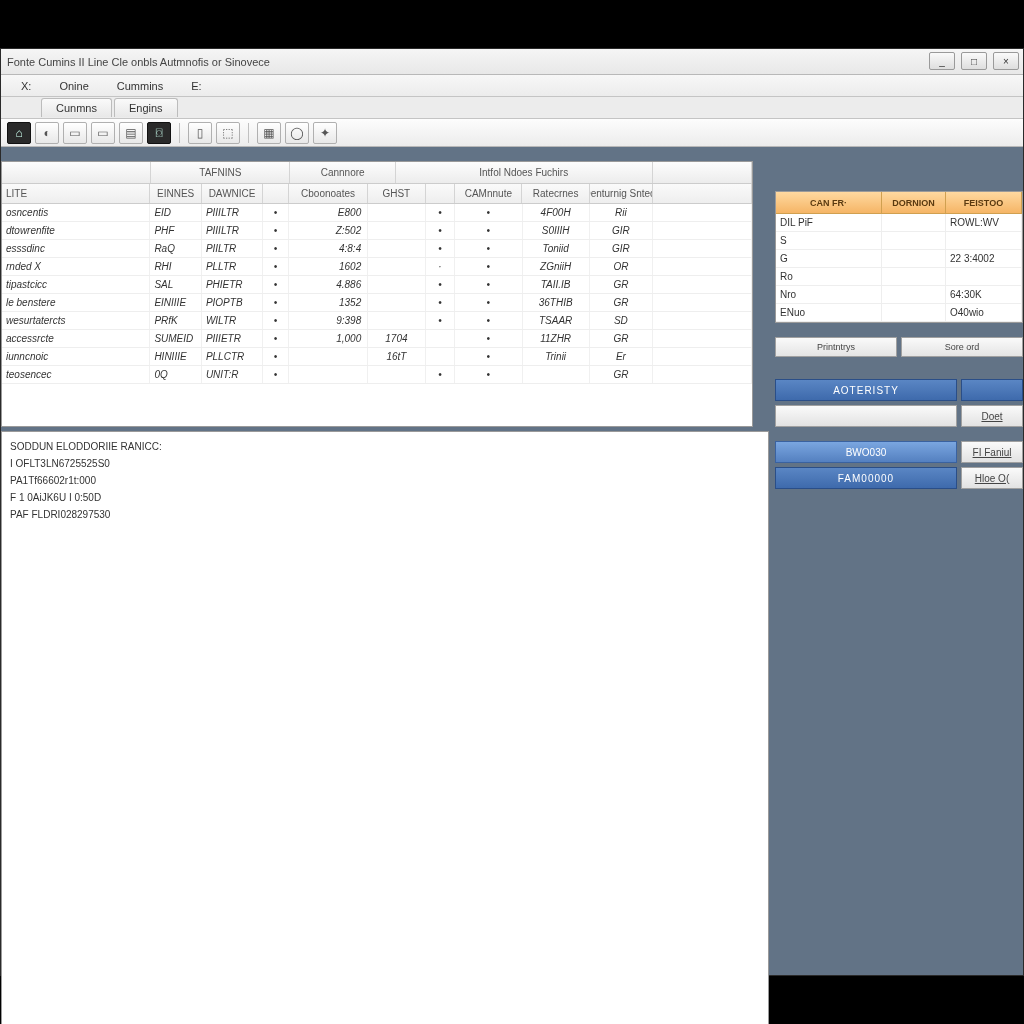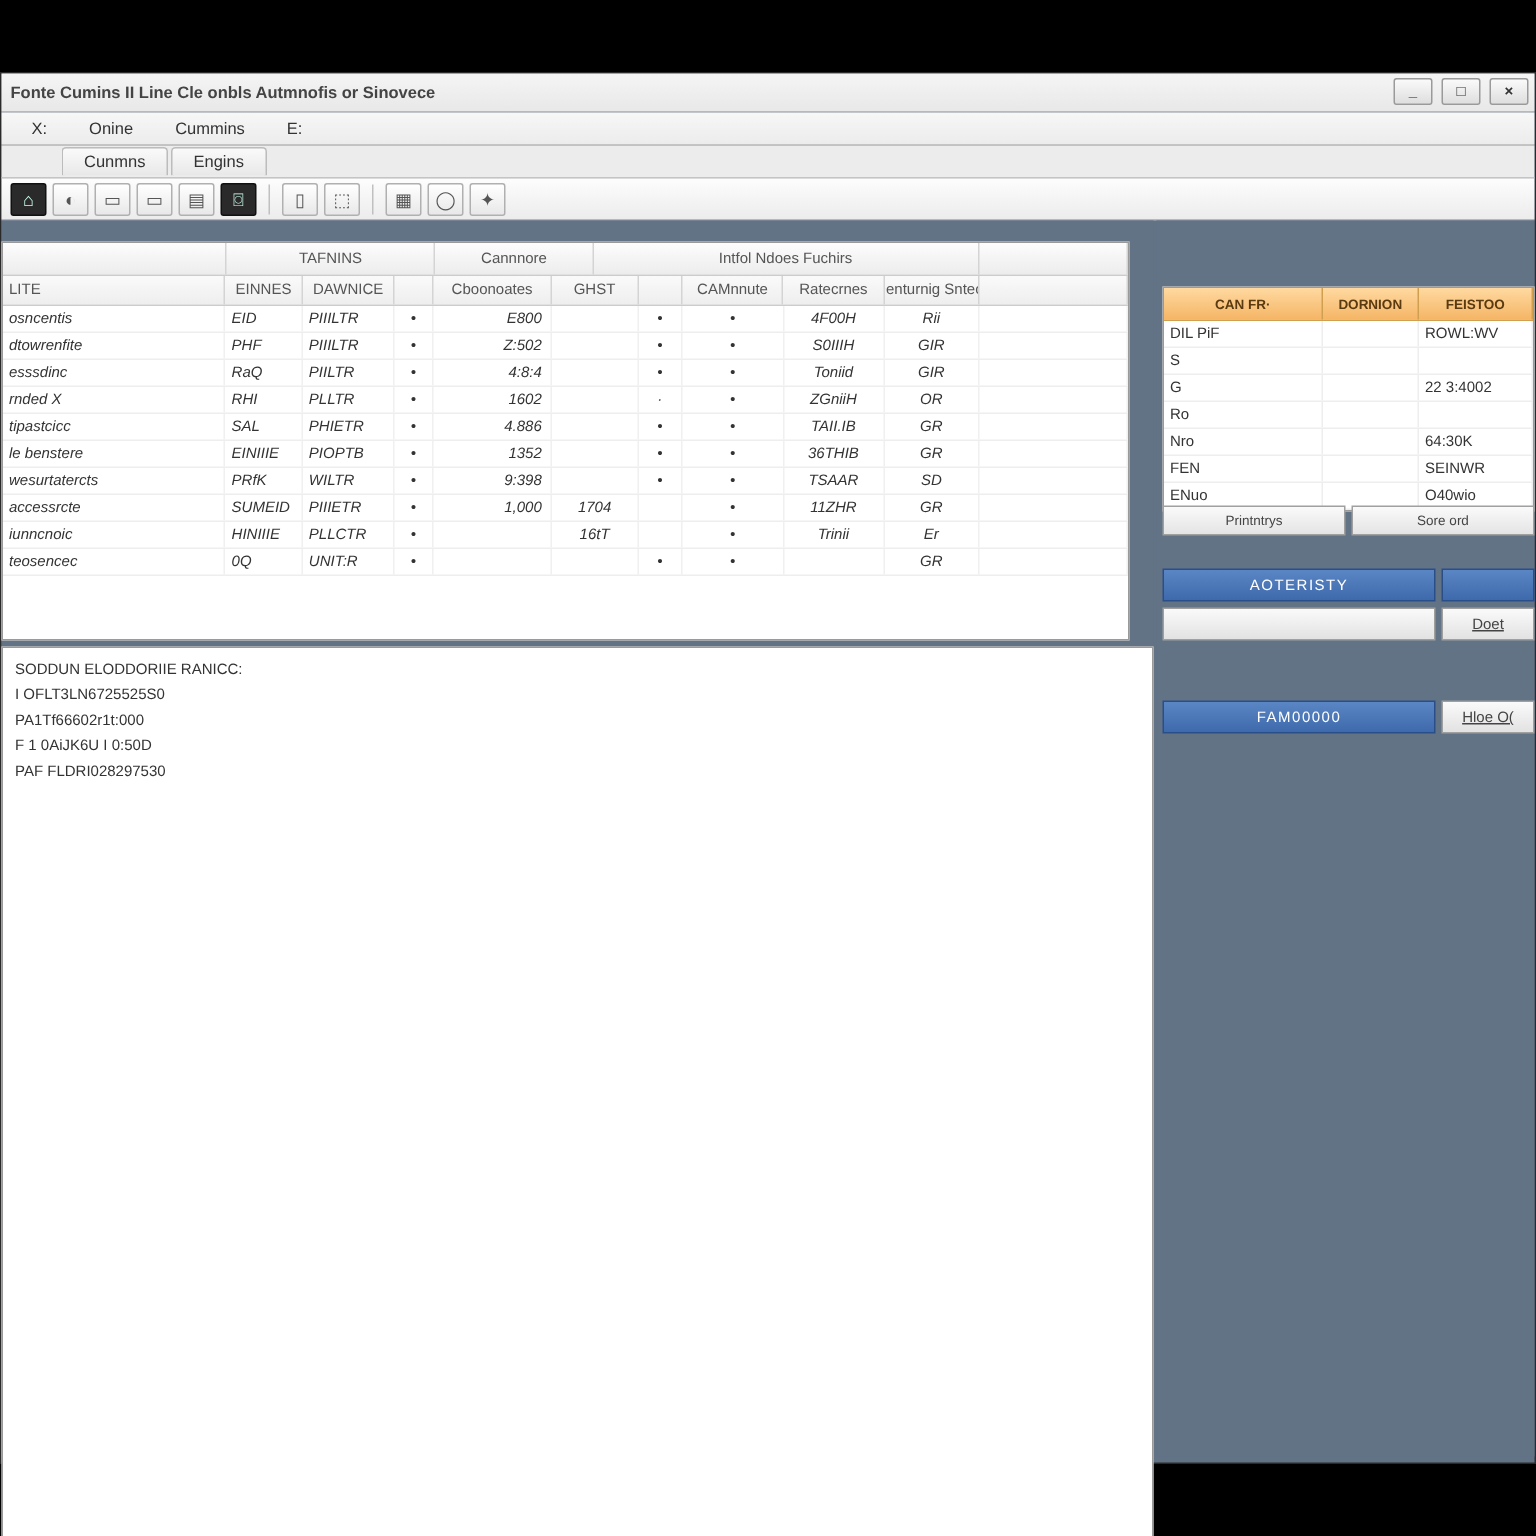--- a/index.html
+++ b/index.html
@@ -1,19 +1,19 @@
 <!DOCTYPE html>
 <html><head>
 <meta charset="utf-8">
 <style>
   * { box-sizing: border-box; margin: 0; padding: 0; }
   html, body { width: 1024px; height: 1024px; overflow: hidden; font-family: Tahoma, Arial, sans-serif; font-size: 11px; background: #000; }
   .desktop { width: 1024px; height: 1024px; position: relative; background: #000; }
   .appframe { position: absolute; left: 0; top: 48px; width: 1024px; height: 928px; background: #627386; border: 1px solid #2a2a2a; }
-  .titlebar { position: absolute; top: 0; left: 0; right: 0; height: 26px; background: linear-gradient(#f5f5f5,#e8e8e8); border-bottom: 1px solid #b8b8b8; display: flex; align-items: center; padding: 0 6px; color: #444; font-weight: bold; }
+  .titlebar { position: absolute; top: 0; left: 0; right: 0; height: 26px; background: linear-gradient(#f5f5f5,#e8e8e8); border-bottom: 1px solid #b8b8b8; display: flex; align-items: center; padding: 0 6px; color: #444; }
   .titlebar .wincontrols { position: absolute; right: 4px; top: 3px; display: flex; gap: 6px; }
   .wincontrols .wbtn { width: 26px; height: 18px; background: linear-gradient(#fafafa,#dedede); border: 1px solid #9a9a9a; border-radius: 2px; display: flex; align-items: center; justify-content: center; font-size: 10px; color: #333; cursor: pointer; }
   .menubar { position: absolute; top: 26px; left: 0; right: 0; height: 22px; background: linear-gradient(#f7f7f7,#ececec); border-bottom: 1px solid #c4c4c4; display: flex; align-items: center; padding-left: 6px; color: #333; }
   .menubar span { padding: 3px 14px; cursor: pointer; }
   .subtabs { position: absolute; top: 48px; left: 0; right: 0; height: 22px; background: #ececec; border-bottom: 1px solid #c4c4c4; display: flex; align-items: center; padding-left: 40px; }
   .subtabs .tab { padding: 3px 14px; border: 1px solid #bcbcbc; border-bottom: none; background: linear-gradient(#fafafa,#e8e8e8); border-radius: 3px 3px 0 0; margin-right: 2px; cursor: pointer; color: #333; }
   .toolbar { position: absolute; top: 70px; left: 0; right: 0; height: 28px; background: linear-gradient(#fdfdfd,#ececec); border-bottom: 1px solid #b8b8b8; display: flex; align-items: center; padding-left: 6px; gap: 4px; }
   .toolbar .tbtn { width: 24px; height: 22px; border: 1px solid #b0b0b0; background: linear-gradient(#fff,#e8e8e8); border-radius: 2px; display: flex; align-items: center; justify-content: center; cursor: pointer; color: #555; font-size: 12px; }
   .toolbar .tsep { width: 1px; height: 20px; background: #c0c0c0; margin: 0 4px; }
   .toolbar .tbtn.dark { background:#2a2a2a; color:#cfe; border-color:#111; }
@@ -279,45 +279,44 @@
               <div class="sc sw0">Ro</div>
               <div class="sc sw1"></div>
               <div class="sc sw2"></div>
             </div>
             <div class="siderow">
               <div class="sc sw0">Nro</div>
               <div class="sc sw1"></div>
               <div class="sc sw2">64:30K</div>
             </div>
             <div class="siderow">
-              <div class="sc sw0">FEN</div>
-              <div class="sc sw1"></div>
-              <div class="sc sw2">SEINWR</div>
-            </div>
-            <div class="siderow">
               <div class="sc sw0">ENuo</div>
               <div class="sc sw1"></div>
               <div class="sc sw2">O40wio</div>
             </div>
           </div>
       </div>
 
       <div class="sidebuttons">
         <div class="sb">Printntrys</div>
         <div class="sb">Sore ord</div>
       </div>
 
       <div class="siderowgroup" style="top:232px">
         <div class="bluebar" style="flex:3">AOTERISTY</div>
         <div class="bluebar" style="flex:1"></div>
       </div>
       <div class="siderowgroup" style="top:258px">
         <div class="graybtn" style="flex:3"></div>
         <div class="graybtn" style="flex:1">Doet</div>
       </div>
+      <div class="siderowgroup" style="top:294px">
+        <div class="bluebar2" style="flex:3">BWO030</div>
+        <div class="graybtn" style="flex:1">FI Faniul</div>
+      </div>
       <div class="siderowgroup" style="top:320px">
         <div class="bluebar" style="flex:3">FAM00000</div>
         <div class="graybtn" style="flex:1">Hloe O(</div>
       </div>
     </div>
 
   </div>
 </div>
 
 </body></html>

